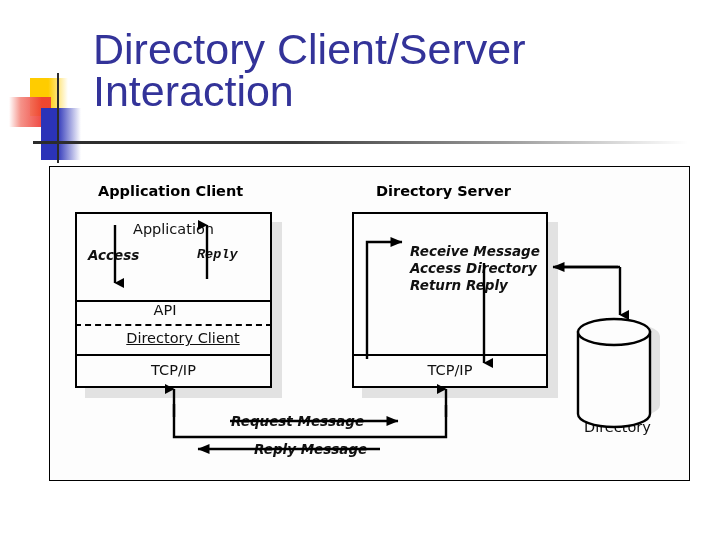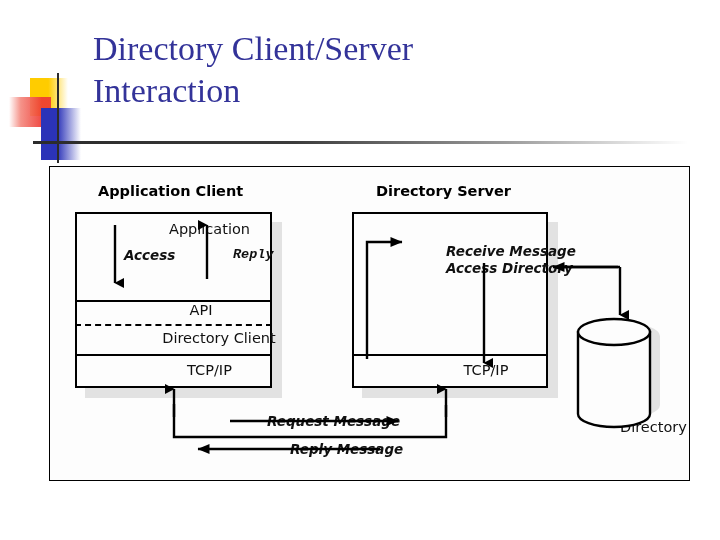--- a/index.html
+++ b/index.html
@@ -19,22 +19,22 @@
     overflow: hidden;
   }
 
   
   #slide-title {
     position: absolute;
     left: 93px;
     top: 28px;
     width: 575px;
     color: #333399;
-    font-family: Liberation Serif, serif;
-    font-size: 34px;
+    font-family: Liberation Sans, sans-serif;
+    font-size: 43px;
     line-height: 42px;
     font-weight: 400;
     letter-spacing: 0px;
     white-space: pre-line;
   }
 
   
   .deco-sq {
     position: absolute;
   }
@@ -122,21 +122,20 @@
     border-top: 2.5px dashed #000;
   }
 
   
   .lbl {
     position: absolute;
     font-family: "DejaVu Sans", sans-serif;
     font-size: 14.5px;
     color: #111;
     white-space: nowrap;
-    margin-left: 36px;
   }
   .lbl-italic {
     font-style: italic;
     font-weight: bold;
     font-size: 13.5px;
   }
   .lbl-center {
     text-align: center;
   }
 
@@ -178,30 +177,31 @@
 
       <div class="lbl lbl-italic" style="left:11px; top:33px;">Access</div>
       <div class="lbl lbl-italic" style="left:120px; top:33px;font-family:Liberation Mono, monospace;">Reply</div>
 
       <div class="hsep" style="left:-2px; top:86px; width:197px;"></div>
 
       <div class="lbl lbl-center" style="left:0; top:88px; width:176px;">API</div>
 
       <div class="hsep-dashed" style="left:-2px; top:110px; width:197px;"></div>
 
-      <div class="lbl lbl-center" style="left:0; top:116px; width:212px;">Directory Client</div>
+      <div class="lbl lbl-center" style="left:0; top:116px; width:212px;text-decoration:underline;">Directory Client</div>
 
       <div class="hsep" style="left:-2px; top:140px; width:197px;"></div>
 
       <div class="lbl lbl-center" style="left:0; top:148px; width:193px;">TCP/IP</div>
     </div>
 
     <div class="stack-box" id="server-box">
       <div class="lbl lbl-italic" style="left:56px; top:29px;">Receive Message</div>
       <div class="lbl lbl-italic" style="left:56px; top:46px;">Access Directory</div>
+      <div class="lbl lbl-italic" style="left:56px; top:63px;">Return Reply</div>
 
       <div class="hsep" style="left:-2px; top:140px; width:196px;"></div>
 
       <div class="lbl lbl-center" style="left:0; top:148px; width:192px;">TCP/IP</div>
     </div>
 
     <div class="lbl" style="left:534px; top:252px;">Directory</div>
 
     <div class="lbl lbl-italic" style="left:181px; top:246px;">Request Message</div>
     <div class="lbl lbl-italic" style="left:204px; top:274px;">Reply Message</div>

